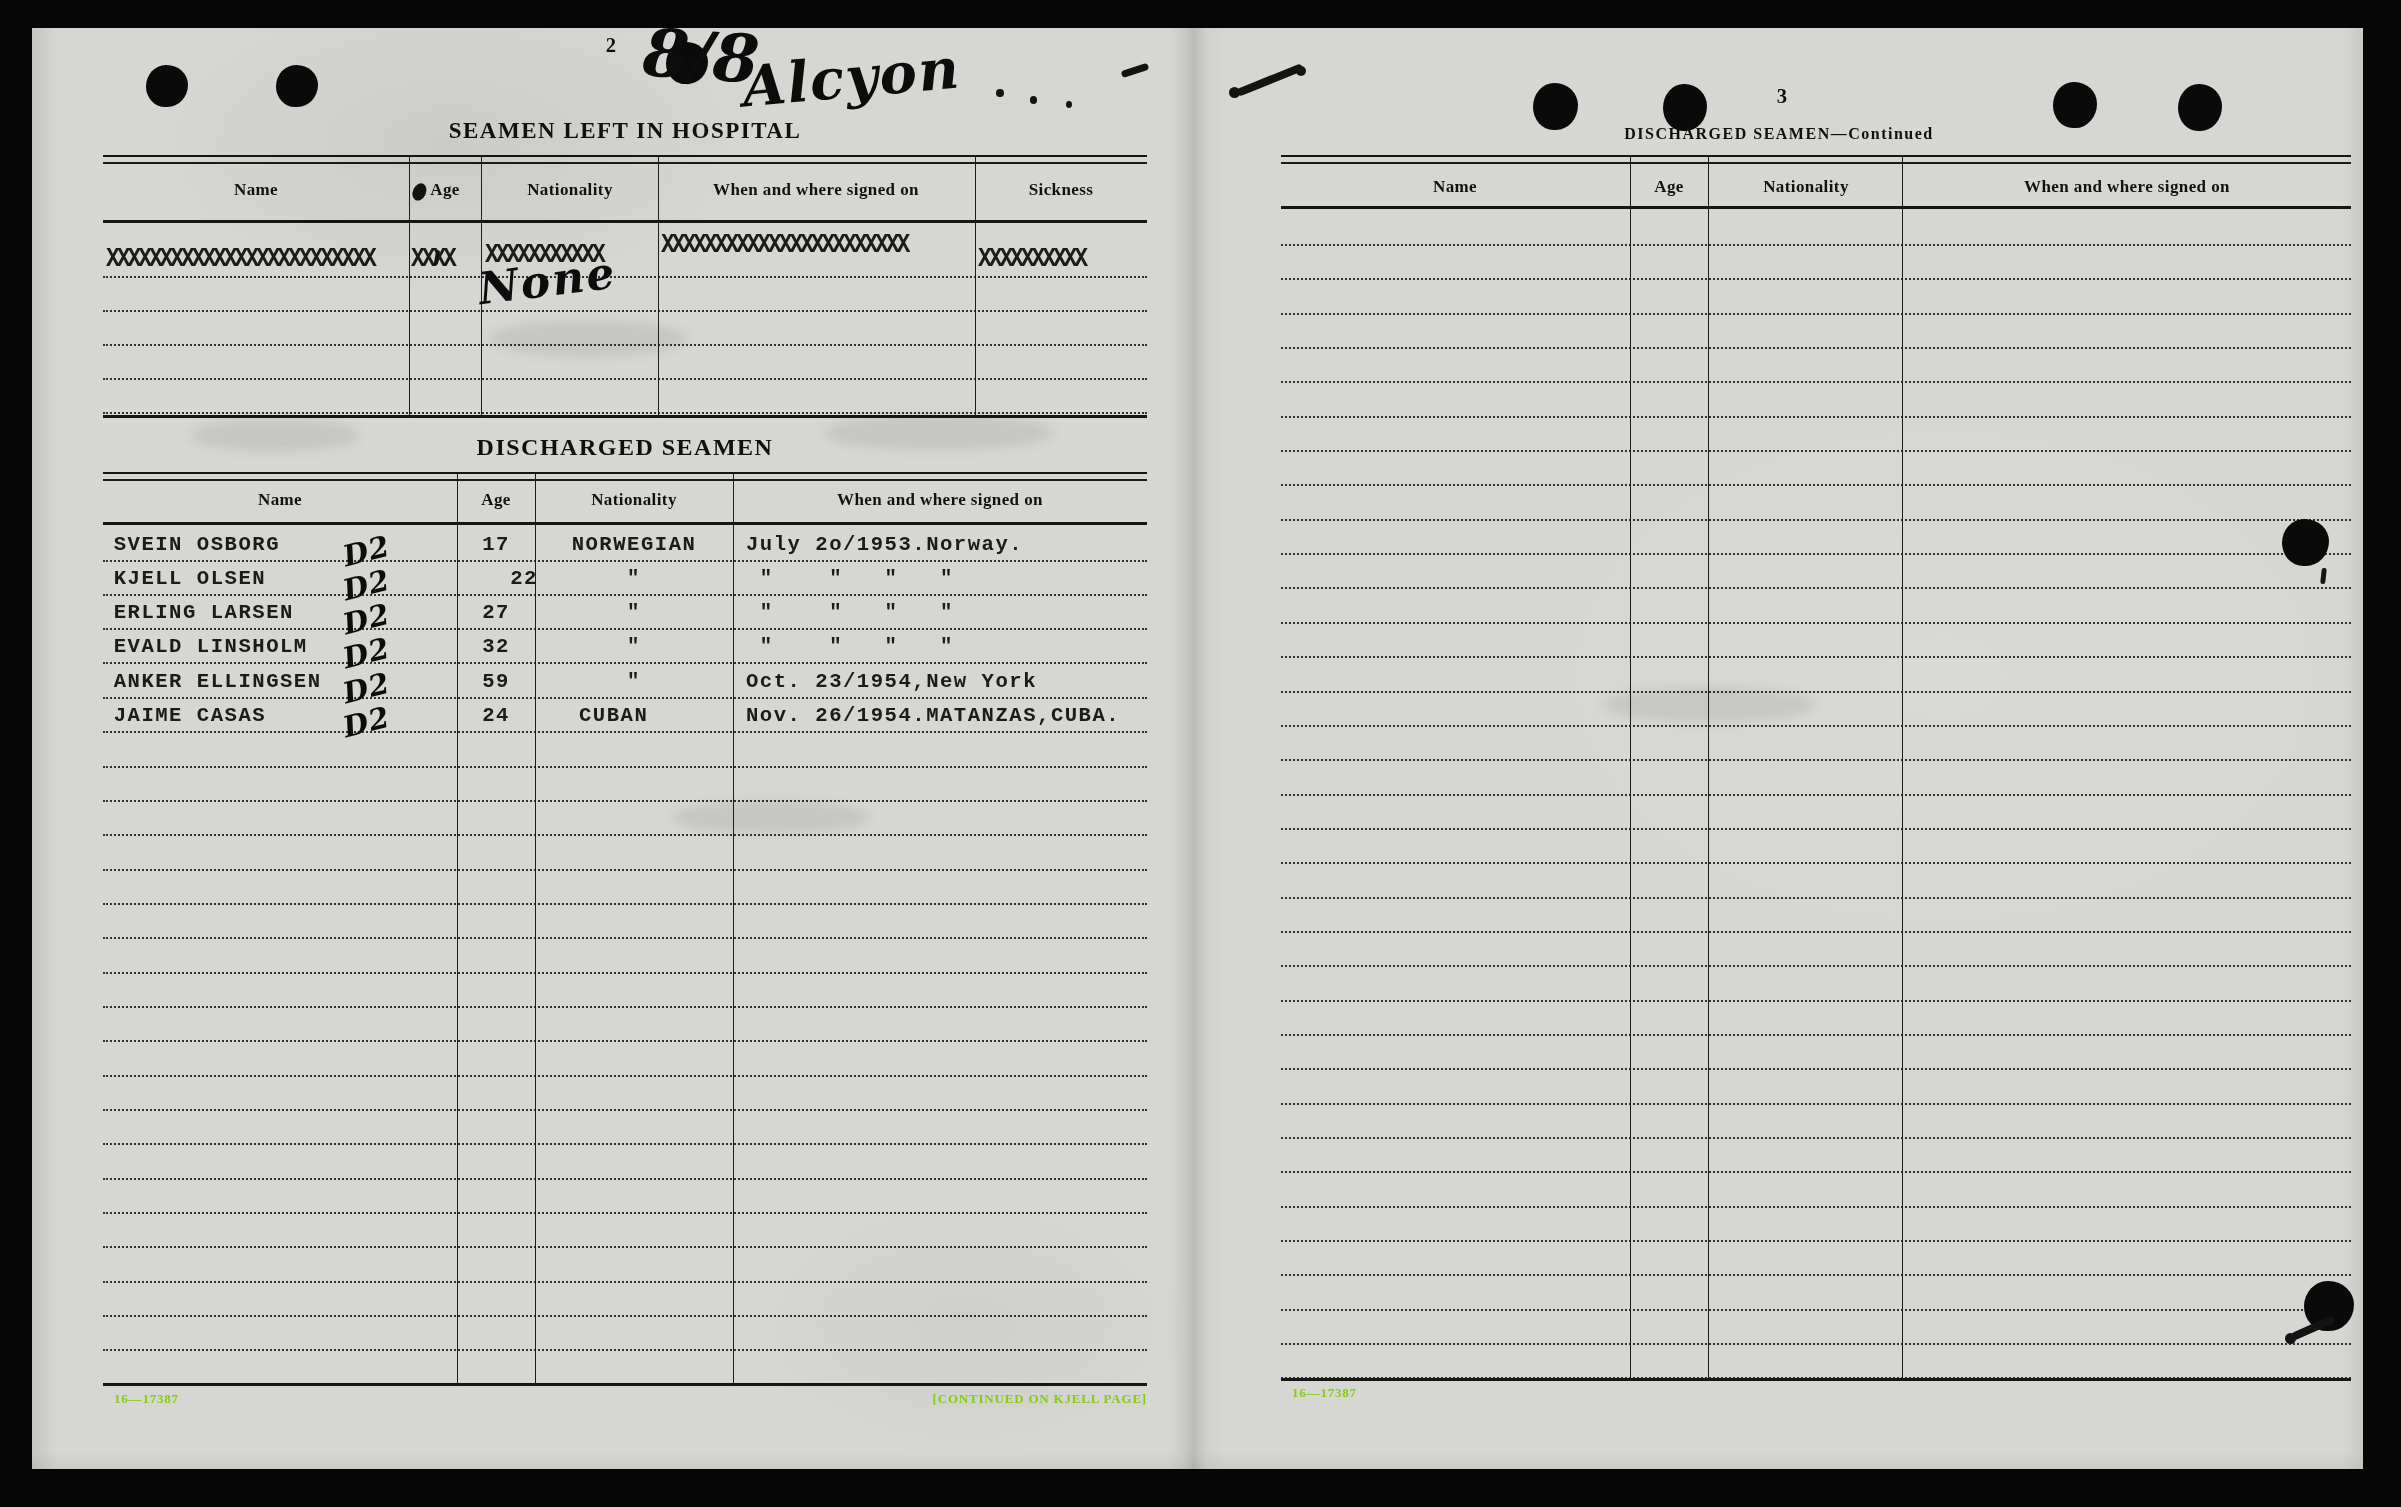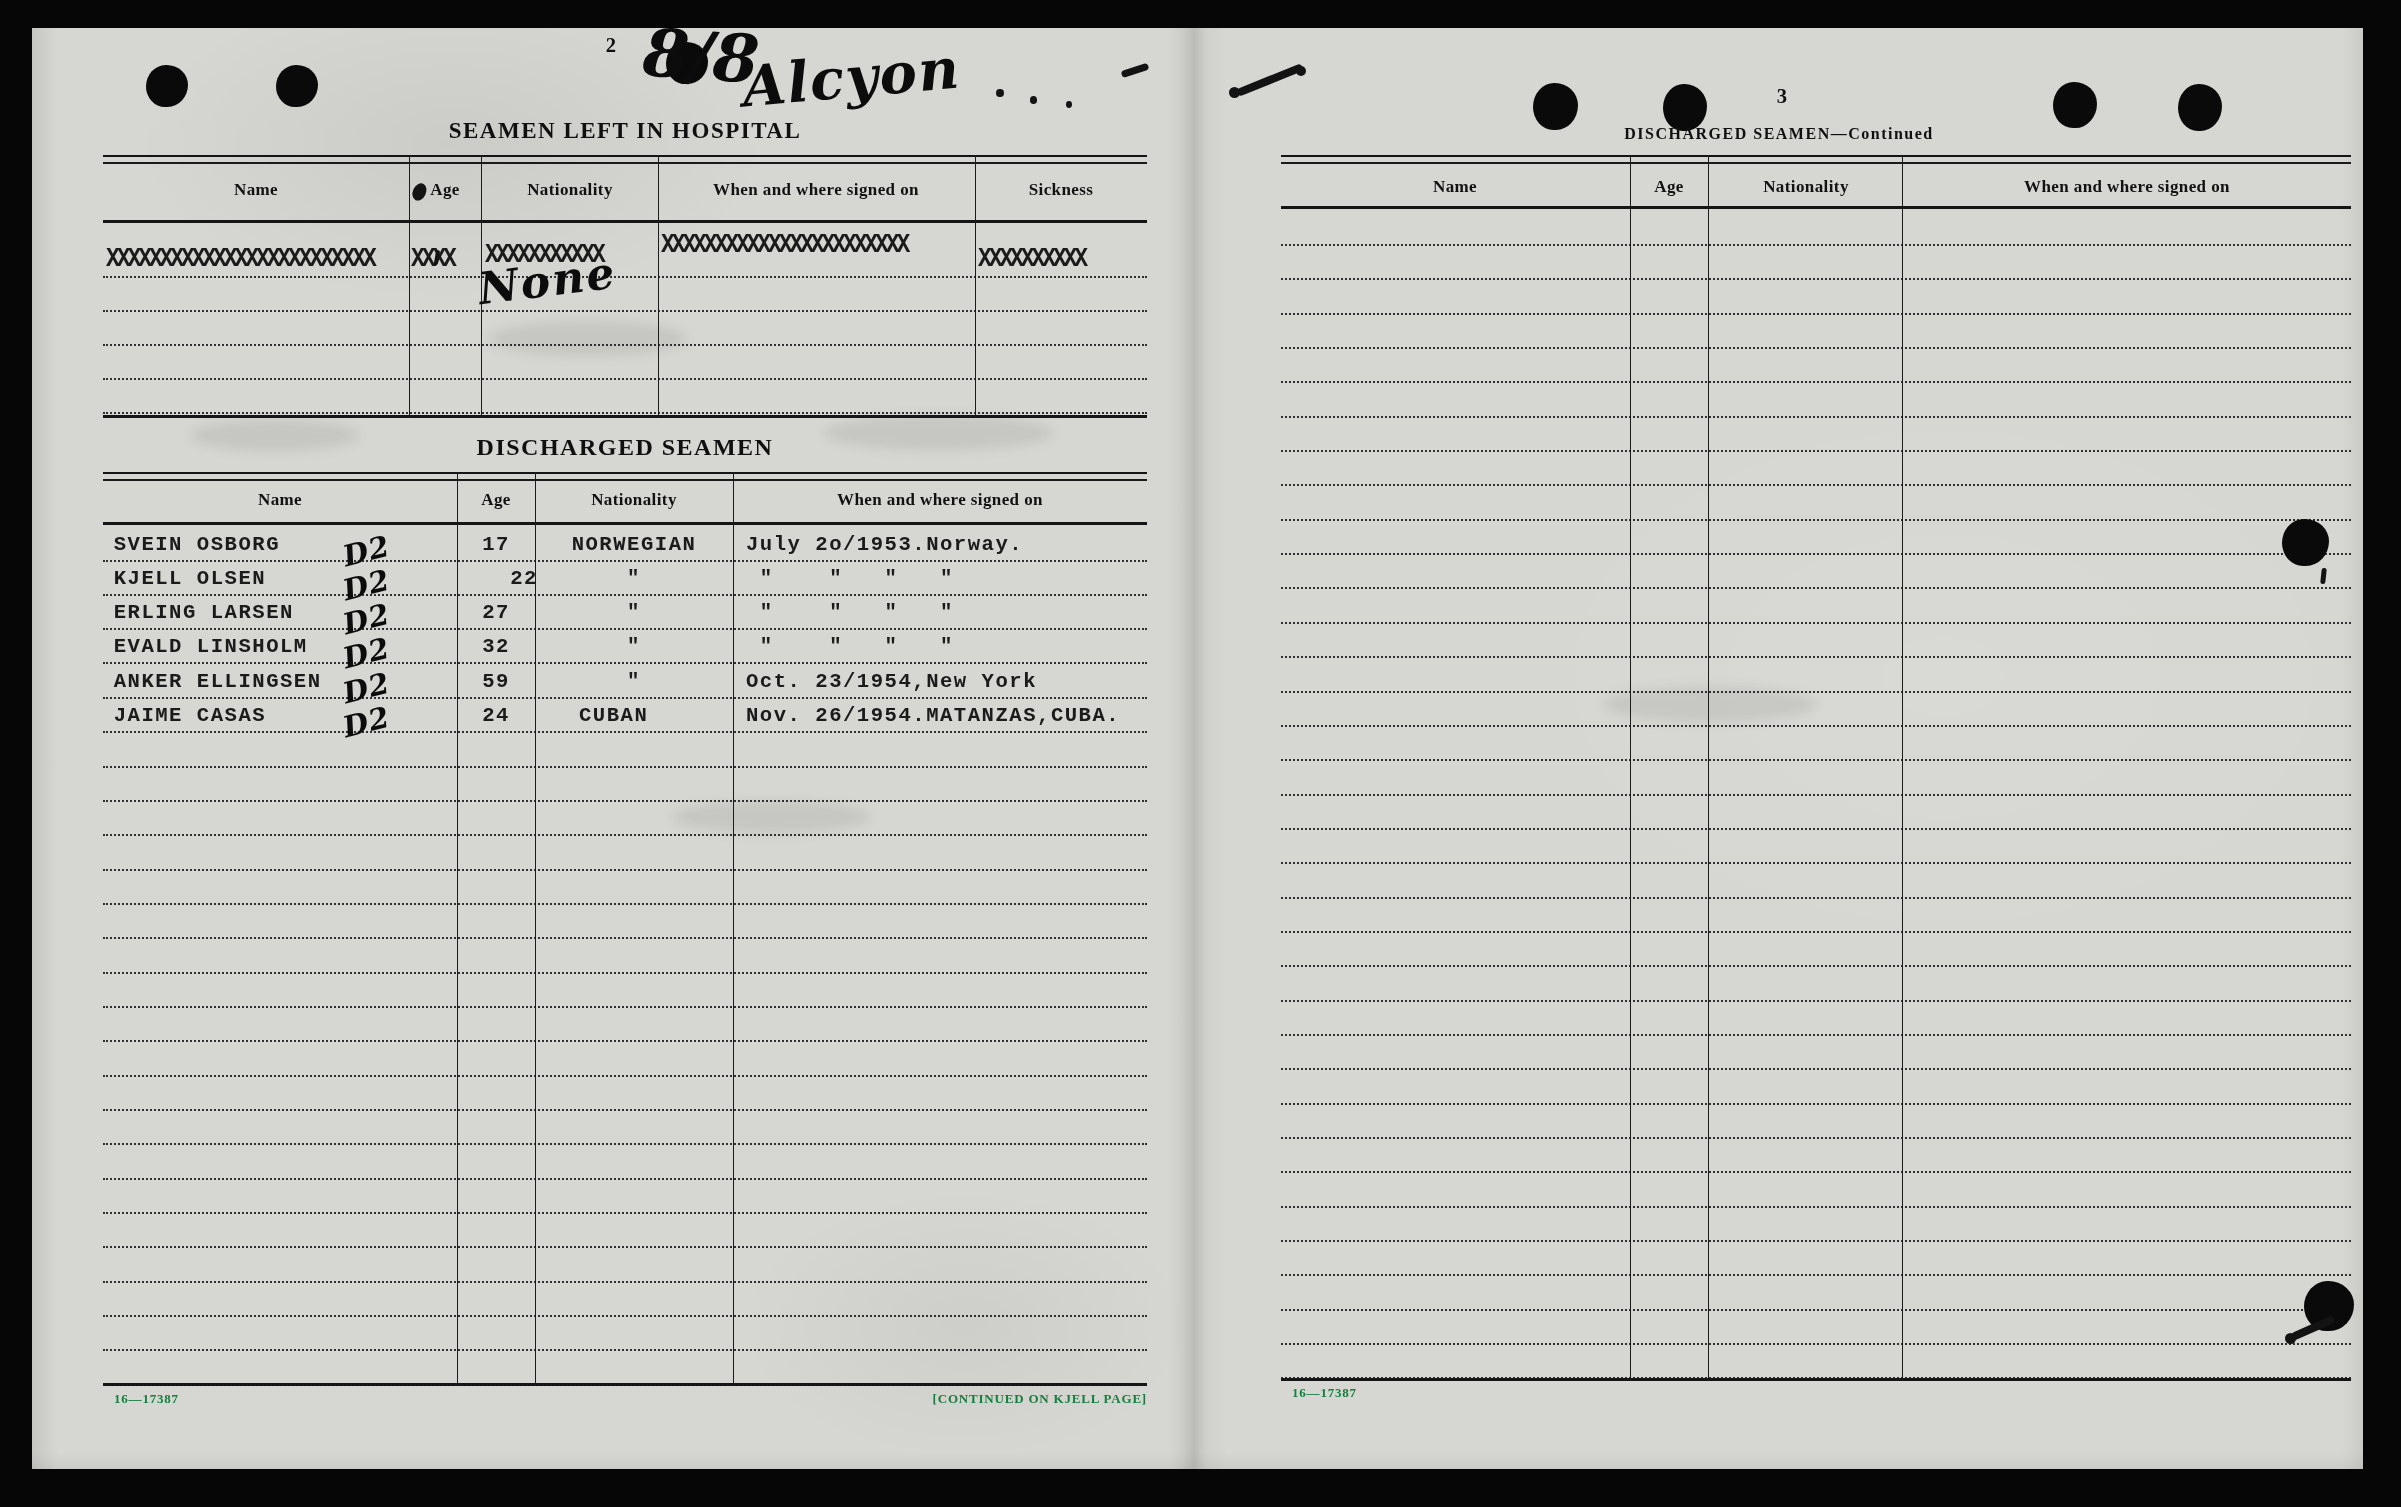--- a/index.html
+++ b/index.html
@@ -20,21 +20,21 @@
   .vline{position:absolute;width:0;border-left:1.5px solid #1c1c1c;top:0;}
   .rowline{position:absolute;left:0;width:100%;border-bottom:2.3px dotted rgba(25,25,25,0.88);}
   .hdr-label{position:absolute;text-align:center;font-weight:700;font-size:17px;letter-spacing:0.4px;
              color:#121212;font-family:"Liberation Serif",serif;height:21.4px;line-height:21.4px;}
   .typed{font-family:"Liberation Mono","DejaVu Sans Mono",monospace;font-weight:700;font-size:20.6px;
          color:#1b1b1b;letter-spacing:1.5px;white-space:pre;}
   .cell{position:absolute;bottom:3.1px;height:24.4px;line-height:24.4px;}
   .xcell{font-size:23px;letter-spacing:-3.1px;display:inline-block;transform:scaleY(1.18);}
   .title{position:absolute;text-align:center;font-weight:700;font-size:23px;letter-spacing:1.5px;color:#101010;}
   .pagenum{position:absolute;text-align:center;font-weight:700;font-size:20.6px;color:#101010;}
-  .footer-text{position:absolute;font-weight:700;font-size:13px;letter-spacing:0.8px;color:#15803d;}
+  .footer-text{position:absolute;font-weight:700;font-size:13px;letter-spacing:0.8px;color:#84cc16;}
   .script{font-family:"DejaVu Serif",serif;font-style:italic;font-weight:700;color:#0c0c0c;}
   .hole{position:absolute;background:#0a0a0a;border-radius:48% 52% 50% 46% / 52% 48% 54% 50%;}
   .pen-bar{position:absolute;background:#131313;border-radius:4.6px;}
   .pen-dot{position:absolute;background:#131313;border-radius:50%;}
   .smudge{position:absolute;background:rgba(60,60,60,0.10);border-radius:50%;filter:blur(5.3px);}
   .mark-d2{position:absolute;left:229px;bottom:-6.1px;font-size:29px;transform:rotate(-14deg);letter-spacing:0.8px;}
 </style>
 </head>
 <body>
 

